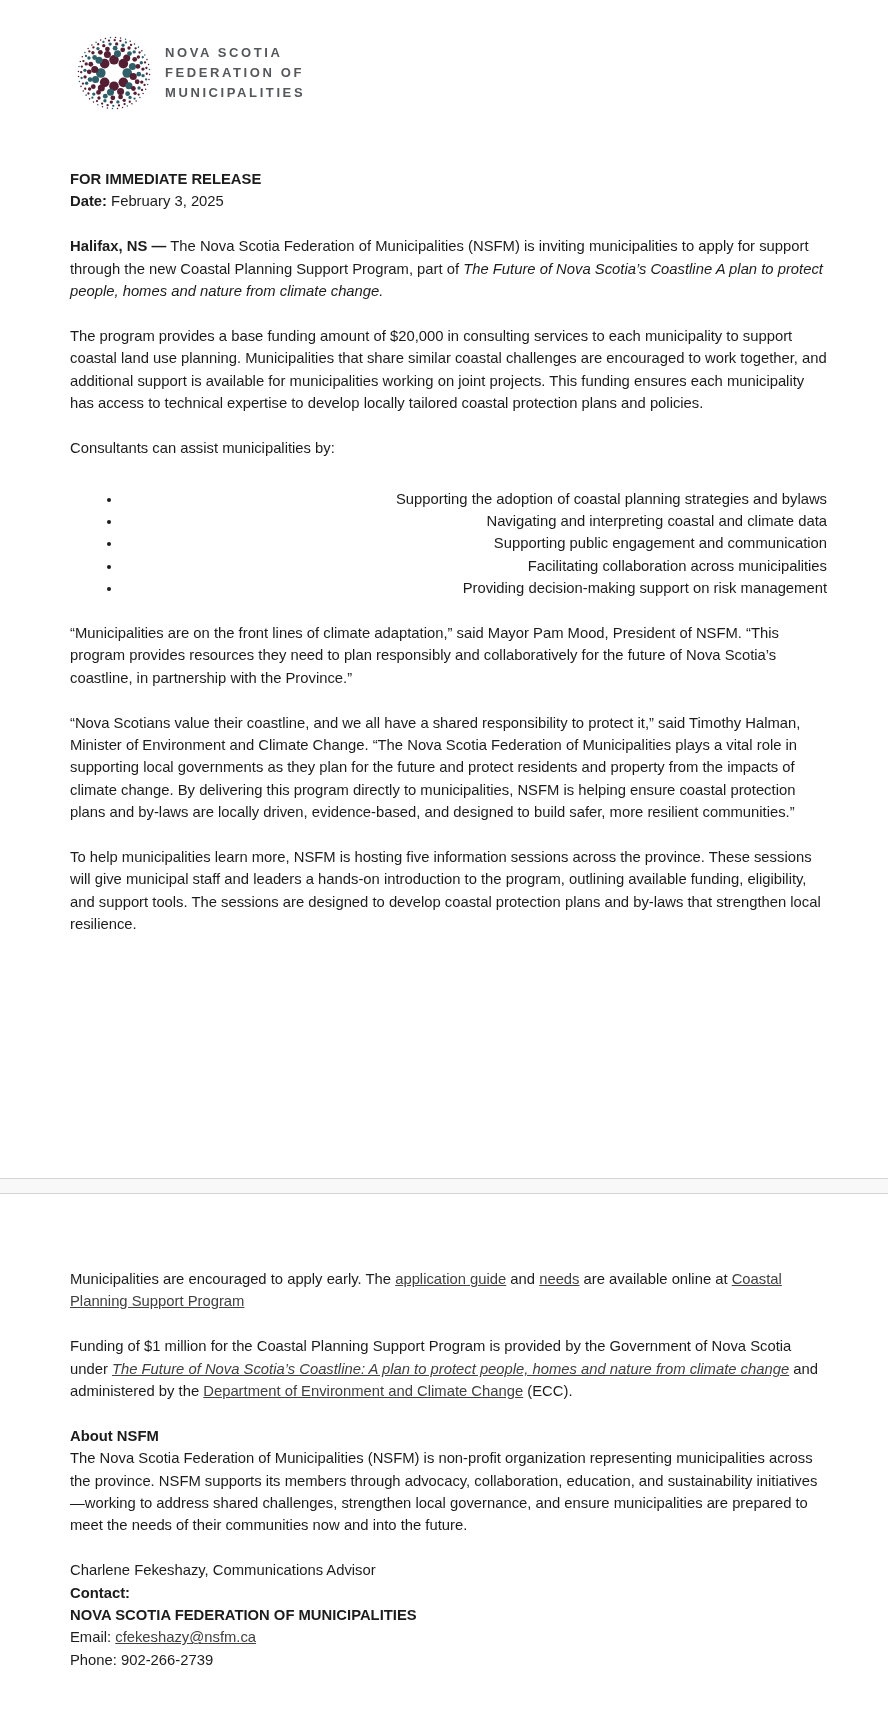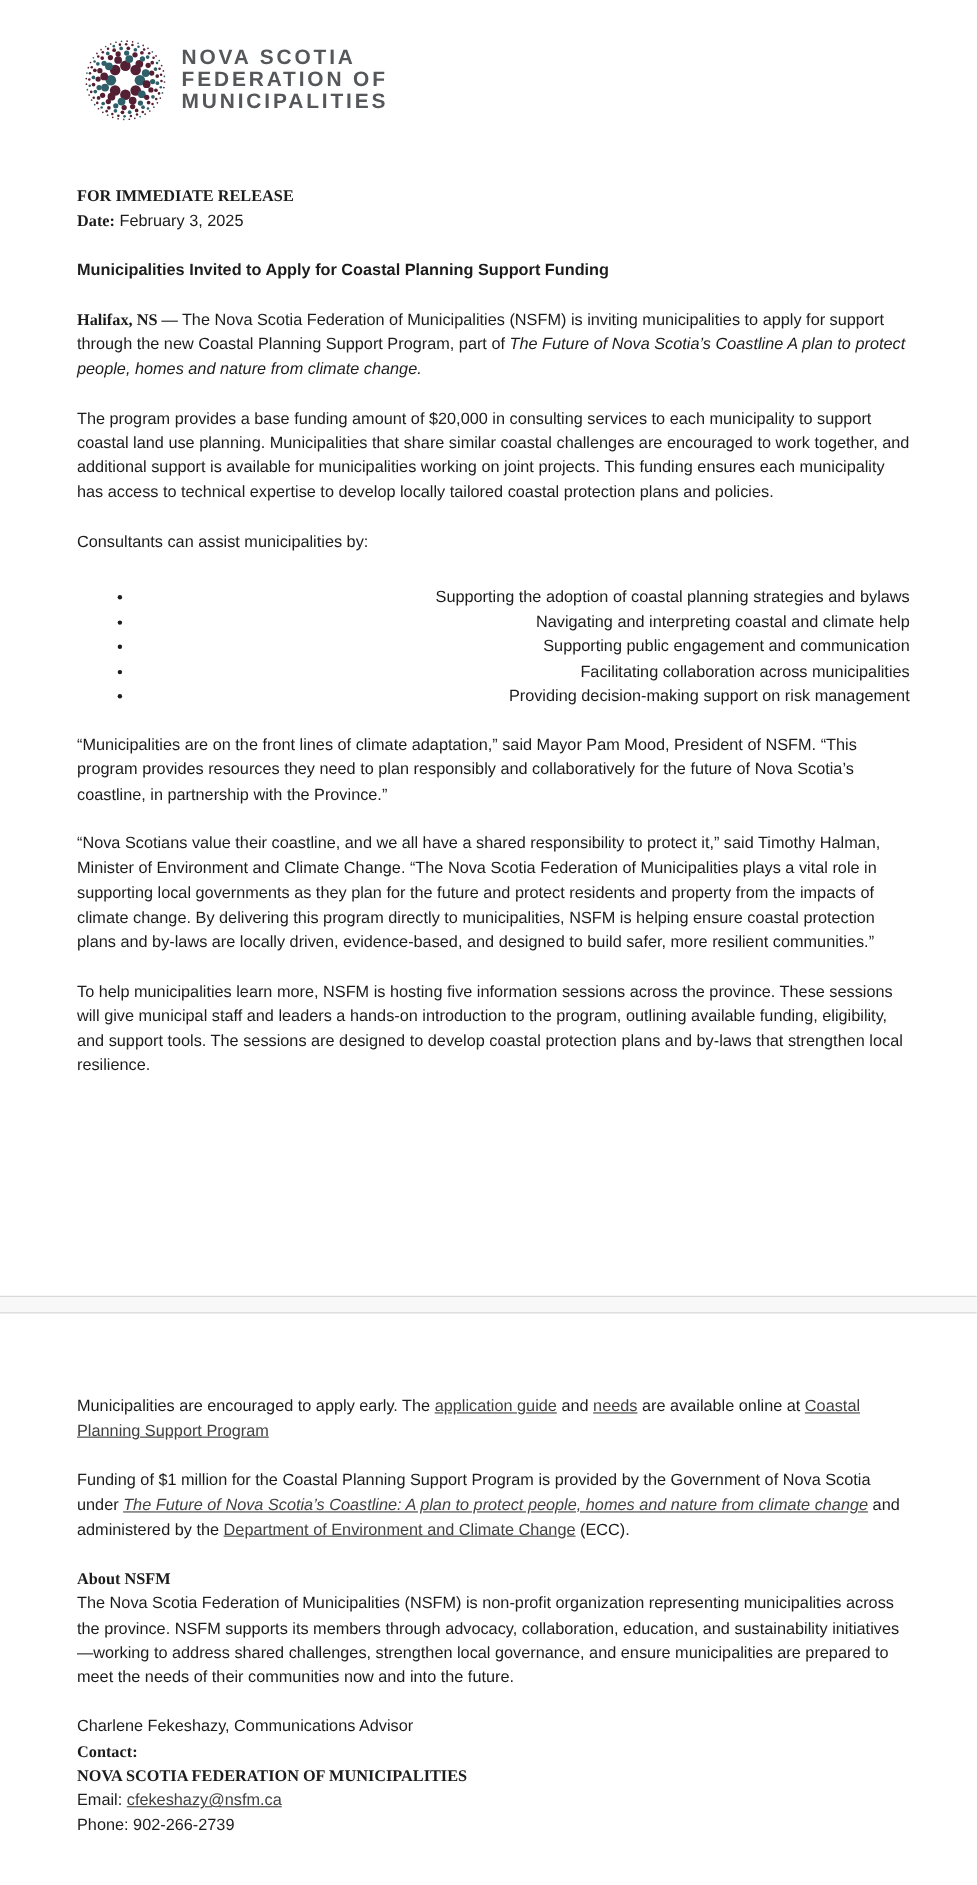--- a/index.html
+++ b/index.html
@@ -15,35 +15,35 @@
   .page2 { height: 520px; overflow: hidden; padding-top: 74px; }
 
   .logo-block {
     padding: 33px 0 0 74px;
     display: flex;
     align-items: center;
   }
   .logo-mark { width: 80px; height: 80px; flex: 0 0 auto; }
   .logo-text {
     margin-left: 11px;
-    font-size: 19px;
+    font-size: 13px;
     font-weight: 600;
     letter-spacing: 2.6px;
     line-height: 20px;
     color: #55575a;
   }
 
   .content { margin-left: 70px; width: 757px; font-size: 14.8px; line-height: 22.4px; }
   .page1 .content { margin-top: 55px; }
 
   p, h1, ul { margin: 0 0 22.4px 0; padding: 0; }
   h1 { font-size: 14.8px; line-height: 22.4px; font-weight: bold; }
   .grp p { margin: 0; }
   .grp { margin: 0 0 22.4px 0; }
-  b { font-weight: bold; font-family: Liberation Serif, serif; }
+  b { font-weight: bold; }
   i { font-style: italic; }
 
   ul.bullets { list-style: disc; padding: 6px 0 0 52px; }
   ul.bullets li { line-height: 22.4px; text-align: right; }
 
   a.link {
     color: #404040;
     text-decoration: underline;
     cursor: pointer;
   }
@@ -219,31 +219,30 @@
     </div>
   </div>
 
   <div class="content">
 
     <div class="grp">
       <p><b>FOR IMMEDIATE RELEASE</b></p>
       <p><b>Date:</b><span> February 3, 2025</span></p>
     </div>
 
-    <h1>Municipalities Invited to Apply for Coastal Planning Support Funding</h1>
 
     <p><b>Halifax, NS — </b><span>The Nova Scotia Federation of Municipalities (NSFM) is inviting municipalities to apply for support through the new Coastal Planning Support Program, part of </span><i>The Future of Nova Scotia’s Coastline A plan to protect people, homes and nature from climate change.</i></p>
 
     <p>The program provides a base funding amount of $20,000 in consulting services to each municipality to support coastal land use planning. Municipalities that share similar coastal challenges are encouraged to work together, and additional support is available for municipalities working on joint projects. This funding ensures each municipality has access to technical expertise to develop locally tailored coastal protection plans and policies.</p>
 
     <p>Consultants can assist municipalities by:</p>
 
     <ul class="bullets">
       <li>Supporting the adoption of coastal planning strategies and bylaws</li>
-      <li>Navigating and interpreting coastal and climate help</li>
+      <li>Navigating and interpreting coastal and climate data</li>
       <li>Supporting public engagement and communication</li>
       <li>Facilitating collaboration across municipalities</li>
       <li>Providing decision-making support on risk management</li>
     </ul>
 
     <p>“Municipalities are on the front lines of climate adaptation,” said Mayor Pam Mood, President of NSFM. “This program provides resources they need to plan responsibly and collaboratively for the future of Nova Scotia’s coastline, in partnership with the Province.”</p>
 
     <p>“Nova Scotians value their coastline, and we all have a shared responsibility to protect it,” said Timothy Halman, Minister of Environment and Climate Change. “The Nova Scotia Federation of Municipalities plays a vital role in supporting local governments as they plan for the future and protect residents and property from the impacts of climate change. By delivering this program directly to municipalities, NSFM is helping ensure coastal protection plans and by-laws are locally driven, evidence-based, and designed to build safer, more resilient communities.”</p>
 
     <p>To help municipalities learn more, NSFM is hosting five information sessions across the province. These sessions will give municipal staff and leaders a hands-on introduction to the program, outlining available funding, eligibility, and support tools. The sessions are designed to develop coastal protection plans and by-laws that strengthen local resilience.</p>

